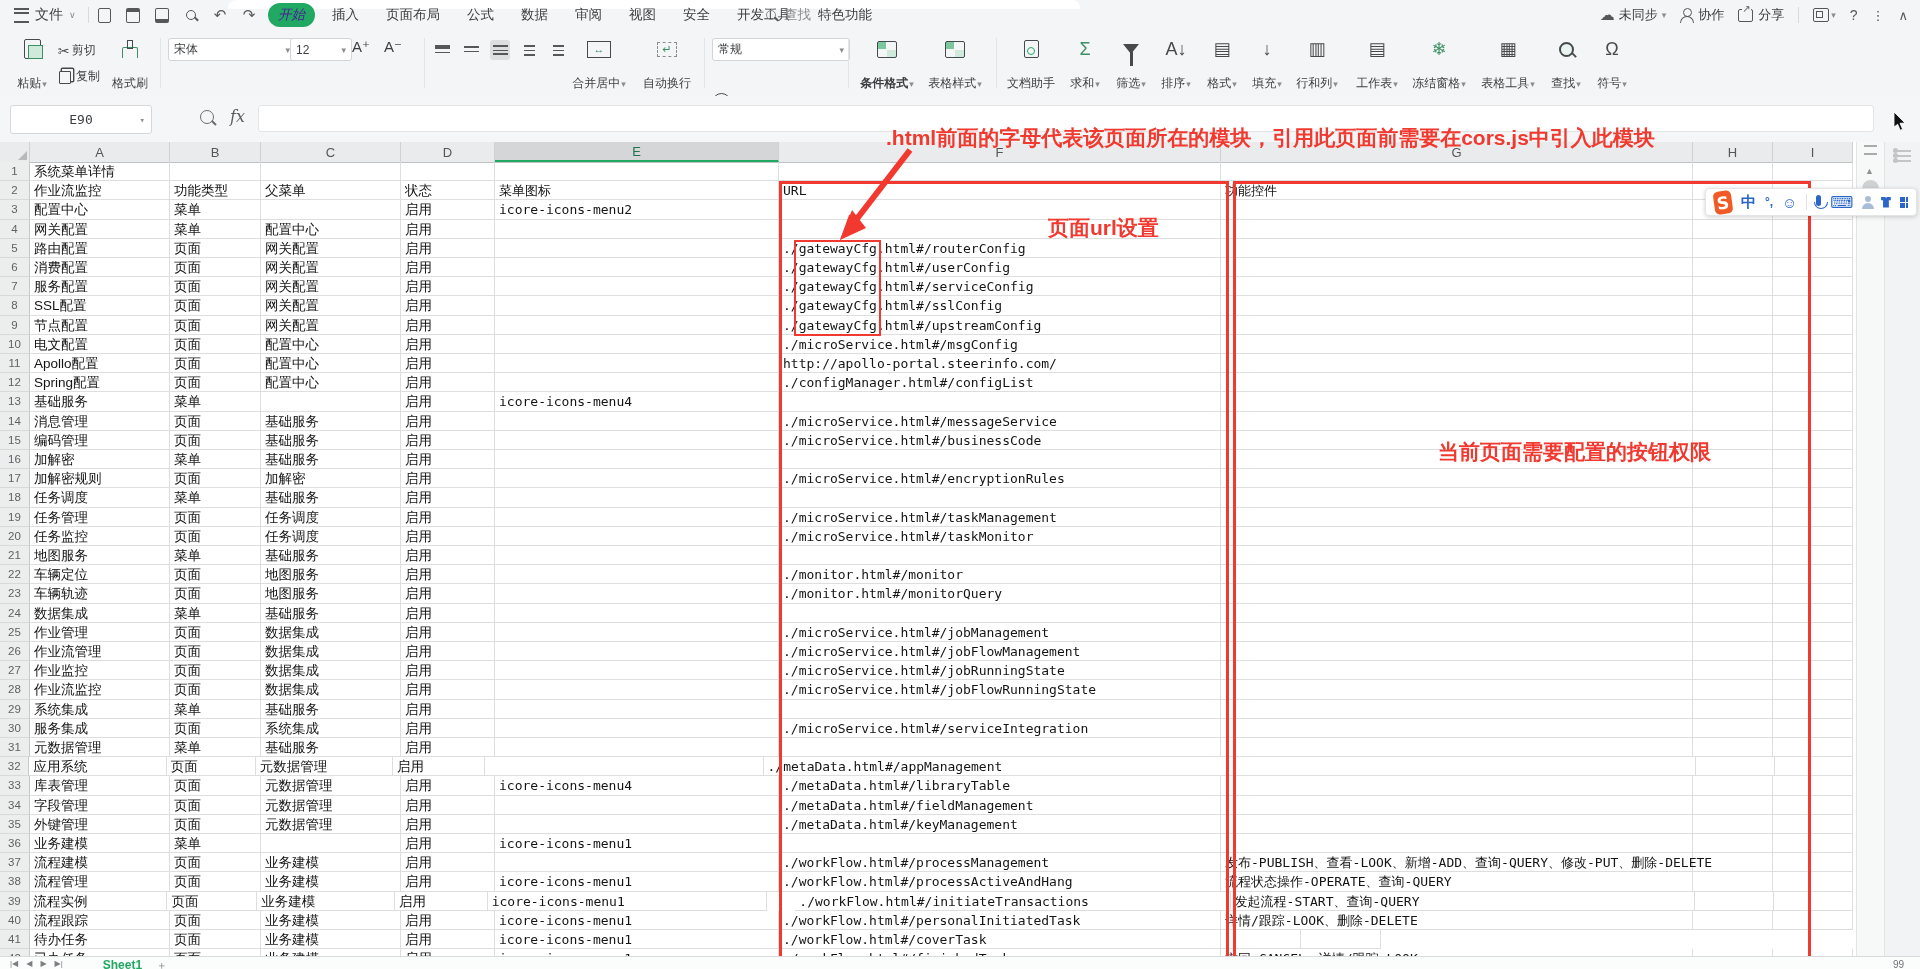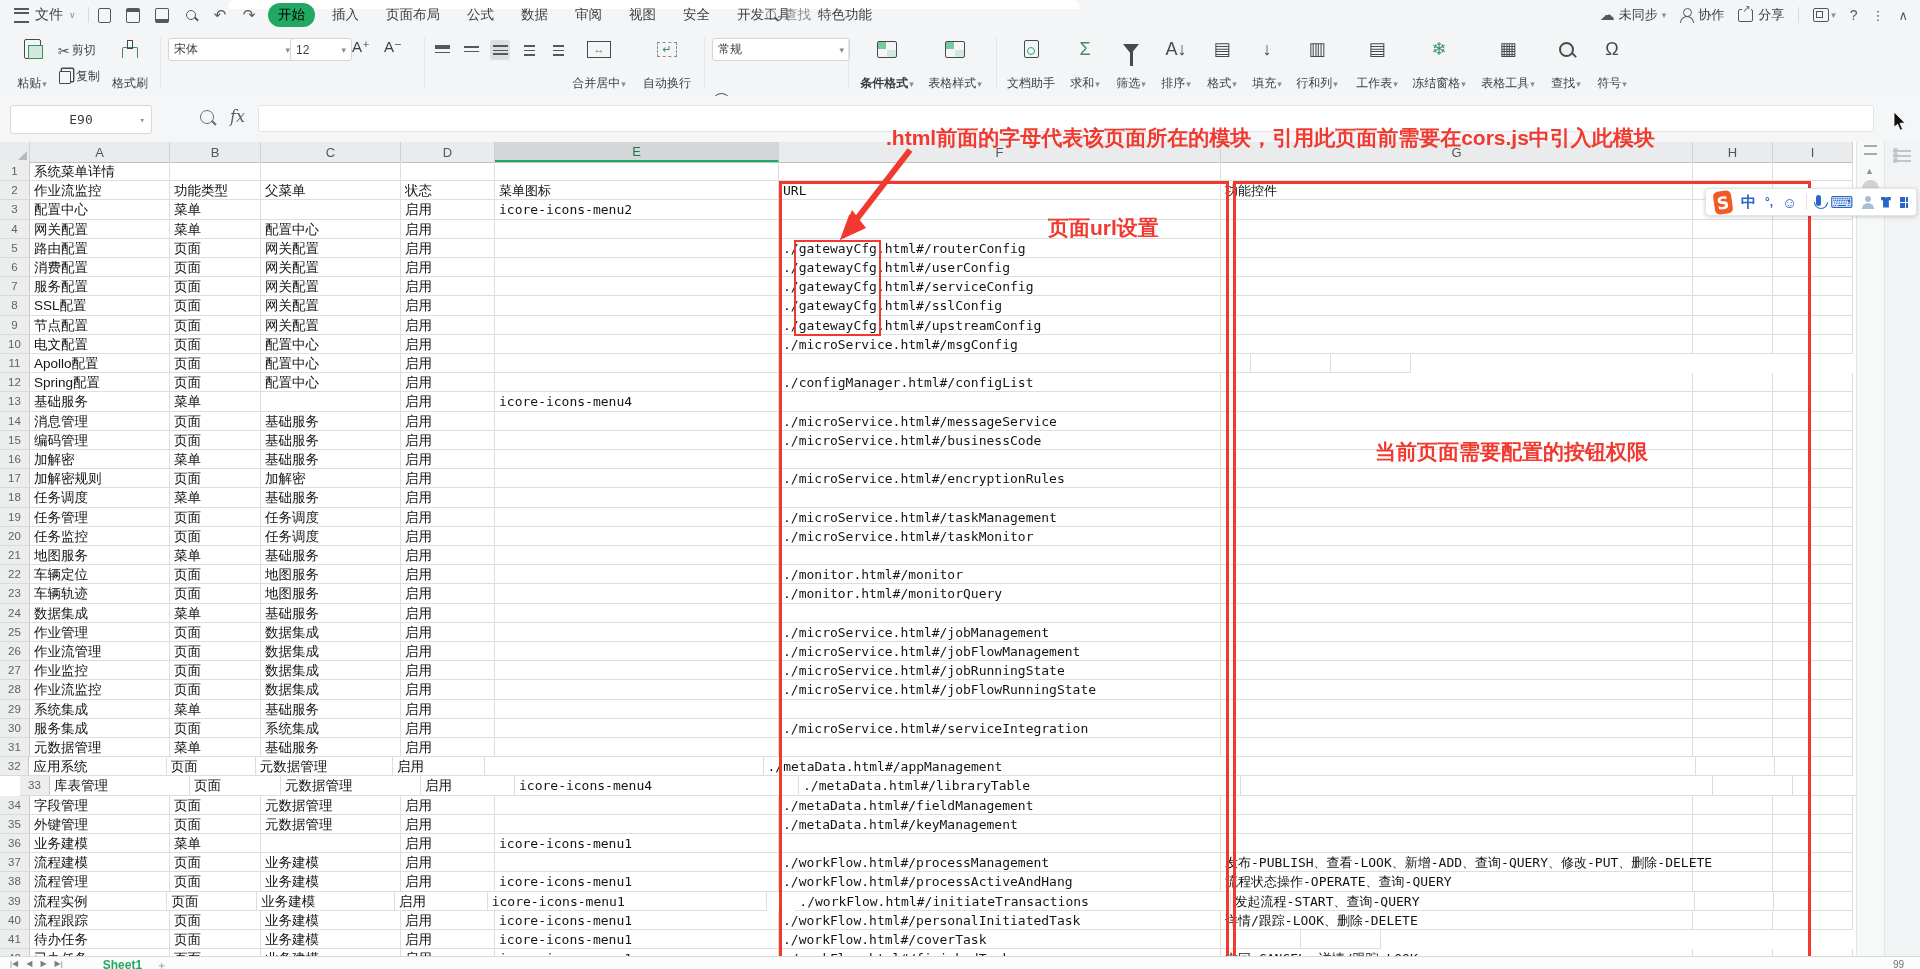--- a/index.html
+++ b/index.html
@@ -13,21 +13,21 @@
   .burger:before{content:"";position:absolute;left:0;top:2.5px;width:100%;height:2px;background:#55585b;}
   .caret{font-size:9px;color:#8a8d90;}
   #quickicons{position:absolute;left:96px;top:0;height:30px;display:flex;align-items:center;gap:13px;color:#55585b;}
   .qi{width:16px;height:16px;position:relative;display:flex;align-items:center;justify-content:center;font-size:15px;color:#55585b;}
   .qi .doc{width:11px;height:13px;border:1.5px solid #55585b;border-radius:2px;}
   .qi .doc2{width:12px;height:10px;border:1.5px solid #55585b;border-radius:2px;border-top-width:4px;}
   .qi .mag{width:8px;height:8px;border:1.5px solid #55585b;border-radius:50%;position:relative;}
   .qi .mag:after{content:"";position:absolute;left:7px;top:7px;width:5px;height:1.5px;background:#55585b;transform:rotate(45deg);}
   #tabs{position:absolute;left:268px;top:0;height:30px;display:flex;align-items:center;gap:7px;}
   .tab{padding:3px 10px;font-size:13.5px;color:#3c3f42;border-radius:13px;white-space:nowrap;}
-  .tab.active{background:#21a862;color:#000000;}
+  .tab.active{background:#21a862;color:#4c1d95;font-style:italic;}
   #tbsearch{position:absolute;left:763px;top:0;height:30px;display:flex;align-items:center;gap:5px;color:#8b8e91;font-size:13.5px;}
   #tbright{position:absolute;right:12px;top:0;height:30px;display:flex;align-items:center;gap:14px;color:#3c3f42;font-size:13px;}
   .cloud{font-size:15px;color:#55585b;}
   .vdiv{width:1px;height:16px;background:#d8dadc;}
   .winico{width:14px;height:12px;border:1.5px solid #55585b;border-radius:2px;position:relative;}
   .winico:before{content:"";position:absolute;left:2px;top:2px;width:5px;height:5px;border:1px solid #55585b;}
   .shareico{width:13px;height:11px;border:1.5px solid #55585b;border-radius:2px;position:relative;}
   .shareico:after{content:"↗";position:absolute;left:3px;top:-7px;font-size:10px;color:#55585b;background:#f4f5f6;}
   .pplus{width:14px;height:14px;position:relative;}
   .pplus .hd{position:absolute;left:3px;top:0;width:7px;height:7px;border:1.5px solid #55585b;border-radius:50%;}
@@ -572,20 +572,21 @@
         <div class="cell" style="width: 80px; line-height: 19.2px;"></div>
         <div class="cell" style="width: 80px; line-height: 19.2px;"></div>
       </div>
       <div class="grow" style="top: 212px; height: 19.2px;">
         <div class="gut">11</div>
         <div class="cell" style="width: 140px; line-height: 19.2px; font-family: &quot;Liberation Sans&quot;, &quot;DejaVu Sans&quot;, sans-serif; font-size: 13.5px;">Apollo配置</div>
         <div class="cell" style="width: 91px; line-height: 19.2px; font-family: &quot;Liberation Sans&quot;, &quot;DejaVu Sans&quot;, sans-serif; font-size: 13.5px;">页面</div>
         <div class="cell" style="width: 140px; line-height: 19.2px; font-family: &quot;Liberation Sans&quot;, &quot;DejaVu Sans&quot;, sans-serif; font-size: 13.5px;">配置中心</div>
         <div class="cell" style="width: 94px; line-height: 19.2px; font-family: &quot;Liberation Sans&quot;, &quot;DejaVu Sans&quot;, sans-serif; font-size: 13.5px;">启用</div>
         <div class="cell" style="width: 284px; line-height: 19.2px;"></div>
+        <div class="cell" style="width: 442px; line-height: 19.2px;">http://apollo-portal.steerinfo.com/</div>
         <div class="cell" style="width: 472px; line-height: 19.2px;"></div>
         <div class="cell" style="width: 80px; line-height: 19.2px;"></div>
         <div class="cell" style="width: 80px; line-height: 19.2px;"></div>
       </div>
       <div class="grow" style="top: 231.2px; height: 19.2px;">
         <div class="gut">12</div>
         <div class="cell" style="width: 140px; line-height: 19.2px; font-family: &quot;Liberation Sans&quot;, &quot;DejaVu Sans&quot;, sans-serif; font-size: 13.5px;">Spring配置</div>
         <div class="cell" style="width: 91px; line-height: 19.2px; font-family: &quot;Liberation Sans&quot;, &quot;DejaVu Sans&quot;, sans-serif; font-size: 13.5px;">页面</div>
         <div class="cell" style="width: 140px; line-height: 19.2px; font-family: &quot;Liberation Sans&quot;, &quot;DejaVu Sans&quot;, sans-serif; font-size: 13.5px;">配置中心</div>
         <div class="cell" style="width: 94px; line-height: 19.2px; font-family: &quot;Liberation Sans&quot;, &quot;DejaVu Sans&quot;, sans-serif; font-size: 13.5px;">启用</div>
@@ -828,21 +829,21 @@
         <div class="cell" style="width: 140px; line-height: 19.2px; font-family: &quot;Liberation Sans&quot;, &quot;DejaVu Sans&quot;, sans-serif; font-size: 13.5px;">应用系统</div>
         <div class="cell" style="width: 91px; line-height: 19.2px; font-family: &quot;Liberation Sans&quot;, &quot;DejaVu Sans&quot;, sans-serif; font-size: 13.5px;">页面</div>
         <div class="cell" style="width: 140px; line-height: 19.2px; font-family: &quot;Liberation Sans&quot;, &quot;DejaVu Sans&quot;, sans-serif; font-size: 13.5px;">元数据管理</div>
         <div class="cell" style="width: 94px; line-height: 19.2px; font-family: &quot;Liberation Sans&quot;, &quot;DejaVu Sans&quot;, sans-serif; font-size: 13.5px;">启用</div>
         <div class="cell" style="width: 284px; line-height: 19.2px;"></div>
         <div class="cell" style="width: 480px; line-height: 19.2px;">./metaData.html#/appManagement</div>
         <div class="cell" style="width: 472px; line-height: 19.2px;"></div>
         <div class="cell" style="width: 80px; line-height: 19.2px;"></div>
         <div class="cell" style="width: 80px; line-height: 19.2px;"></div>
       </div>
-      <div class="grow" style="top: 634.4px; height: 19.2px; padding-left: 20px;">
+      <div class="grow" style="top: 634.4px; height: 19.2px;">
         <div class="gut">33</div>
         <div class="cell" style="width: 140px; line-height: 19.2px; font-family: &quot;Liberation Sans&quot;, &quot;DejaVu Sans&quot;, sans-serif; font-size: 13.5px;">库表管理</div>
         <div class="cell" style="width: 91px; line-height: 19.2px; font-family: &quot;Liberation Sans&quot;, &quot;DejaVu Sans&quot;, sans-serif; font-size: 13.5px;">页面</div>
         <div class="cell" style="width: 140px; line-height: 19.2px; font-family: &quot;Liberation Sans&quot;, &quot;DejaVu Sans&quot;, sans-serif; font-size: 13.5px;">元数据管理</div>
         <div class="cell" style="width: 94px; line-height: 19.2px; font-family: &quot;Liberation Sans&quot;, &quot;DejaVu Sans&quot;, sans-serif; font-size: 13.5px;">启用</div>
         <div class="cell" style="width: 284px; line-height: 19.2px;">icore-icons-menu4</div>
         <div class="cell" style="width: 442px; line-height: 19.2px;">./metaData.html#/libraryTable</div>
         <div class="cell" style="width: 472px; line-height: 19.2px;"></div>
         <div class="cell" style="width: 80px; line-height: 19.2px;"></div>
         <div class="cell" style="width: 80px; line-height: 19.2px;"></div>
@@ -976,21 +977,21 @@
       <div>▶</div>
       <div>▶|</div>
     </div>
   <div id="sheetname">Sheet1</div>
   <div id="plus">＋</div>
   <div id="counter">99</div>
 </div>
 
 <div class="rednote" style="left:886px;top:124px;">.html前面的字母代表该页面所在的模块，引用此页面前需要在cors.js中引入此模块</div>
 <div class="rednote" style="left:1048px;top:214px;">页面url设置</div>
-<div class="rednote" style="left:1375px;top:438px;font-family:Liberation Serif, serif;">当前页面需要配置的按钮权限</div>
+<div class="rednote" style="left:1438px;top:438px;font-family:Liberation Serif, serif;">当前页面需要配置的按钮权限</div>
 <div id="boxF"></div>
 <div id="boxG"></div>
 <div id="boxGW"></div>
 <svg id="arrow" width="92" height="112">
   <line x1="80" y1="6" x2="26" y2="76" stroke="#f1392f" stroke-width="6"></line>
   <polygon points="10,96 33.6,81.2 19.2,70.4" fill="#f1392f"></polygon>
   <polygon points="10,96 36,84 22,66 10,96" fill="#f1392f"></polygon>
 </svg>
 
 <div id="ime">

